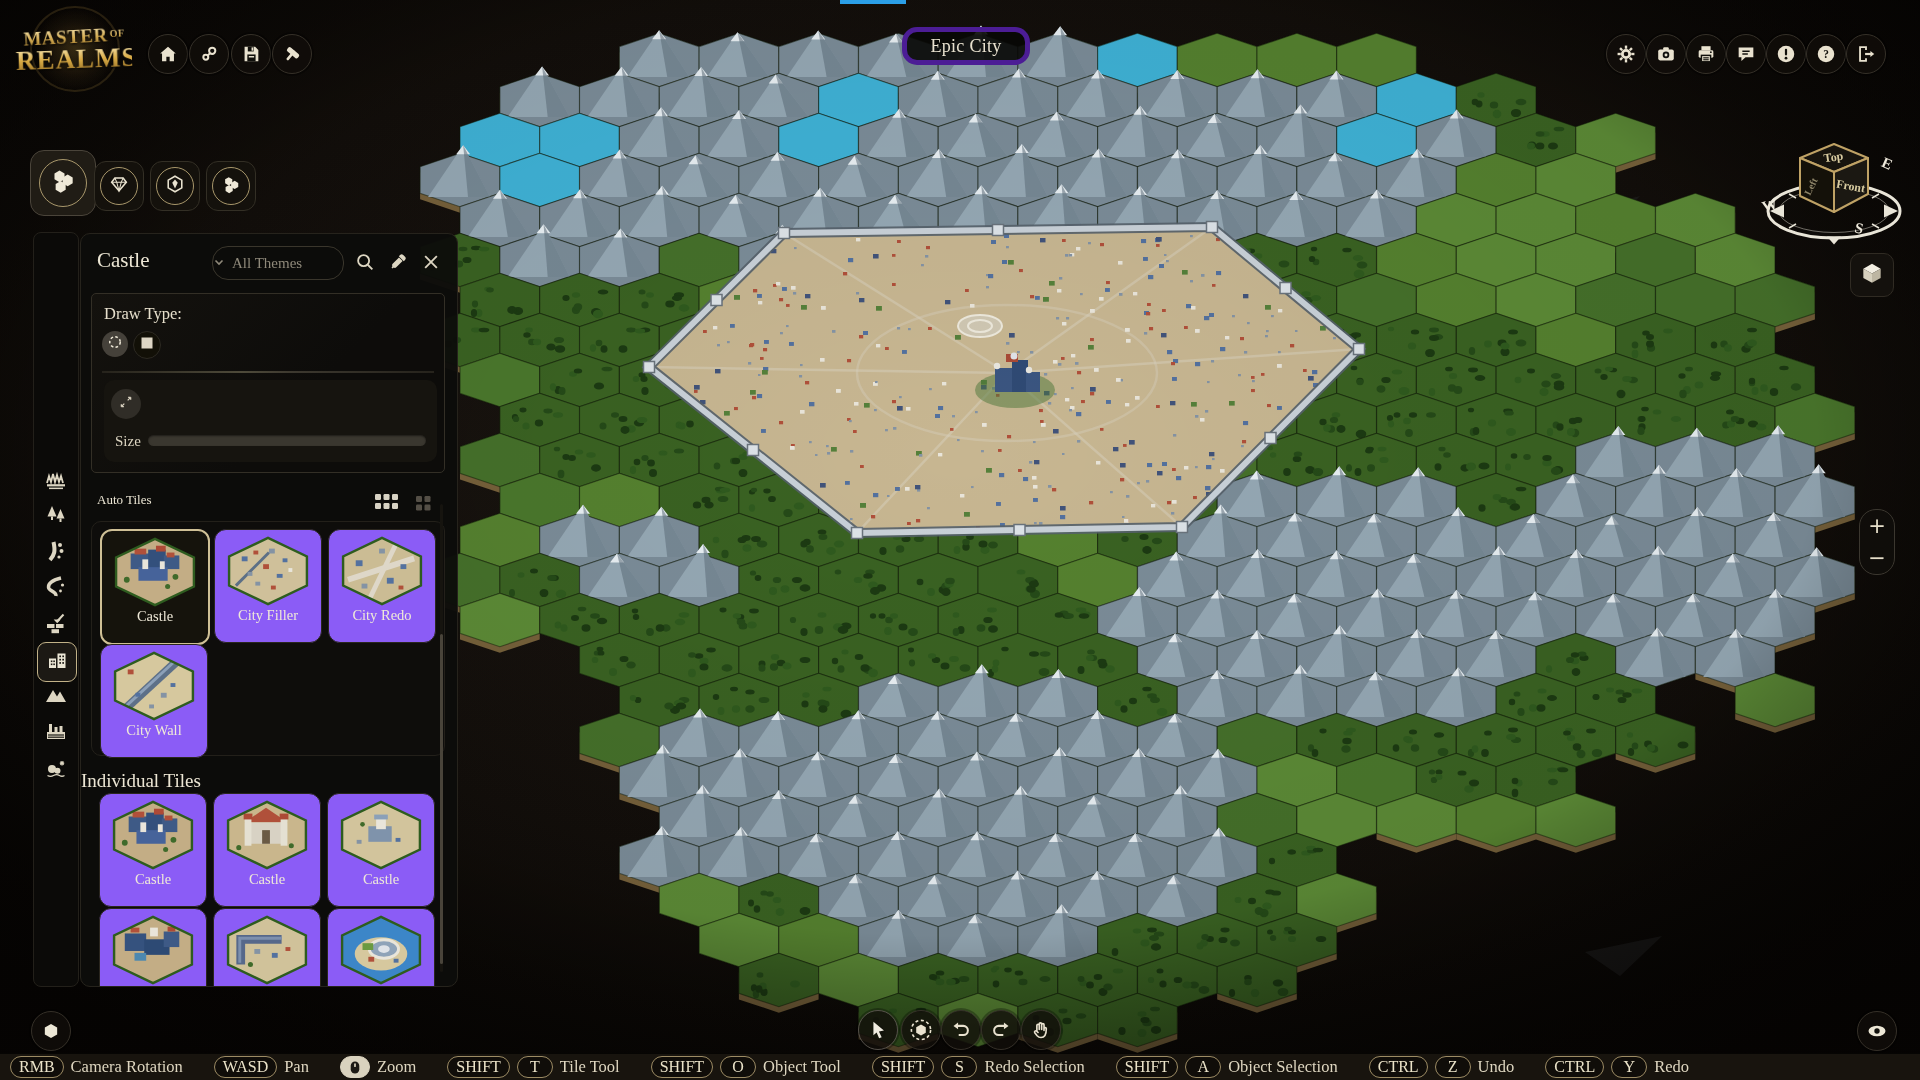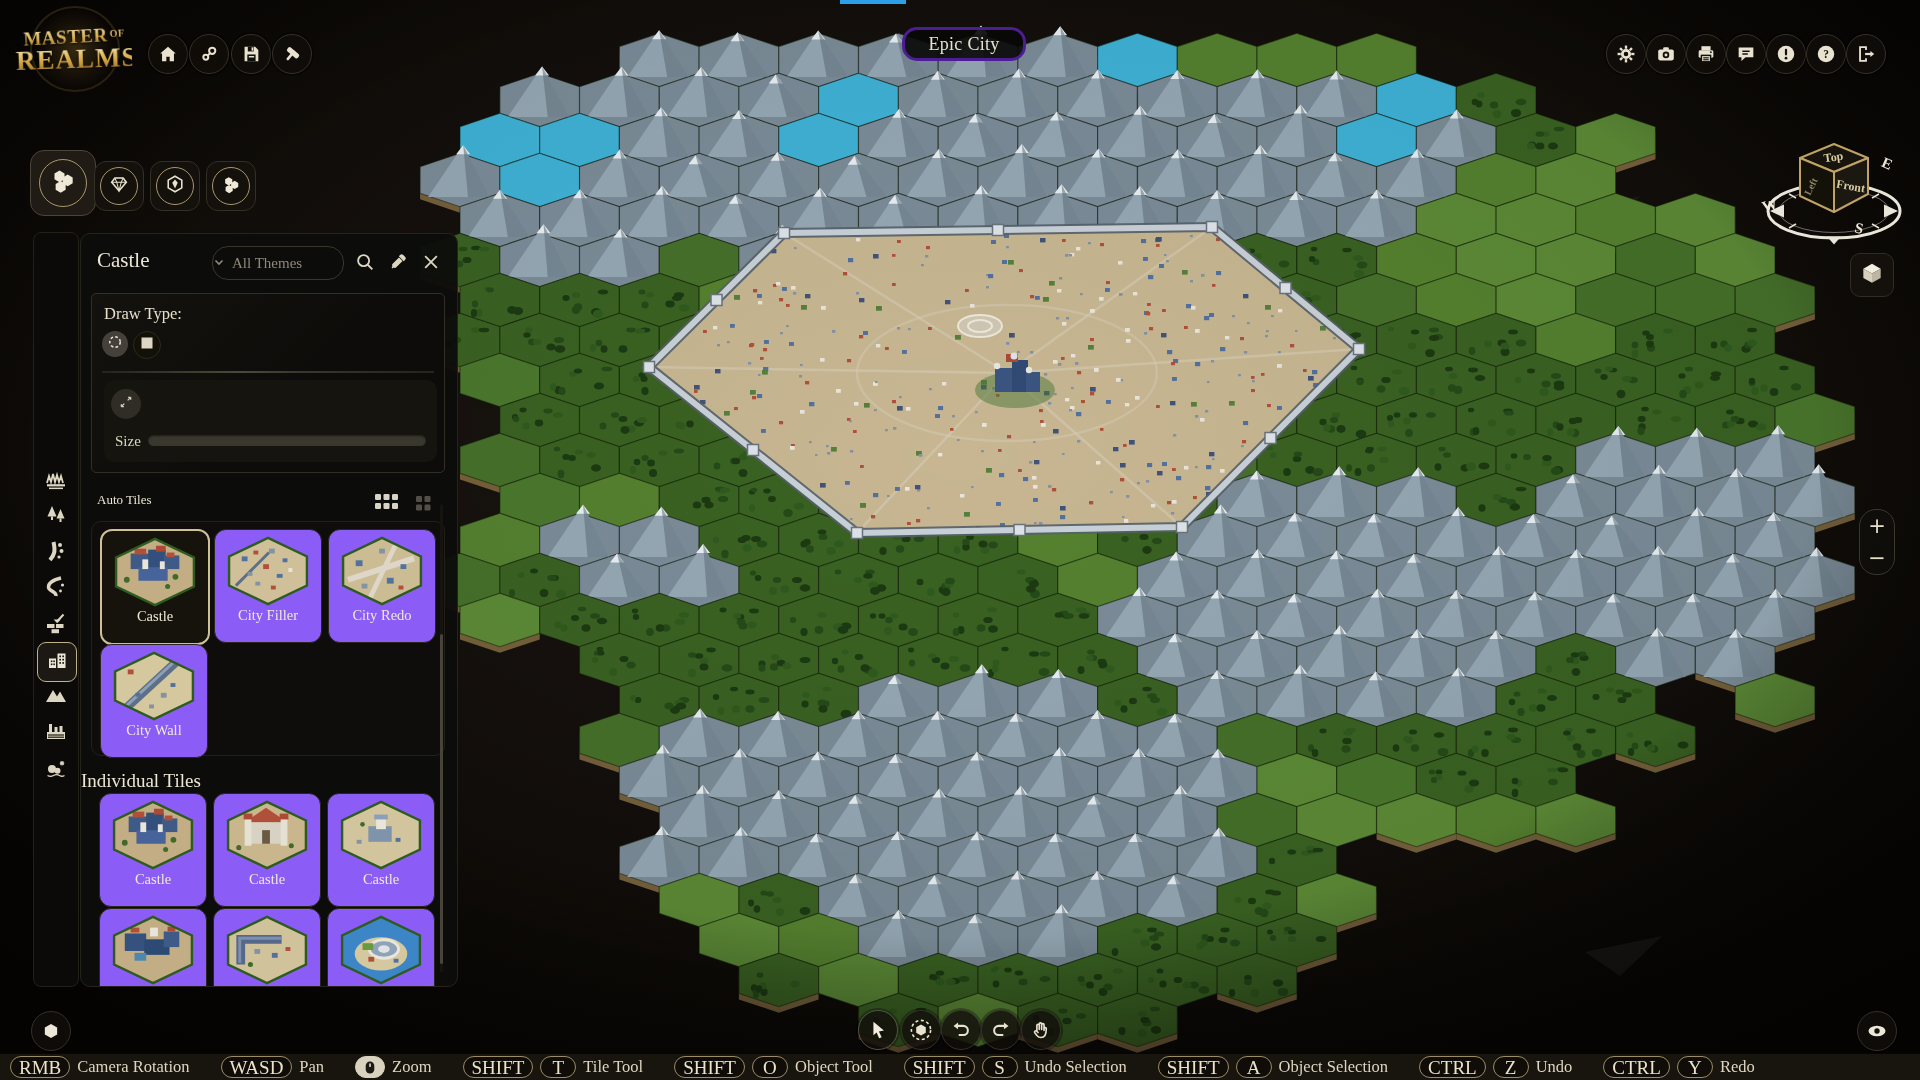--- a/index.html
+++ b/index.html
@@ -1,21 +1,21 @@
 <!DOCTYPE html>
 <html><head>
 <meta charset="utf-8">
 <style>
   html,body{margin:0;padding:0;width:1920px;height:1080px;overflow:hidden;background:#070503;
     font-family:"Liberation Serif","DejaVu Serif",serif;-webkit-font-smoothing:antialiased;}
   #map-wrap{position:absolute;inset:0;}
   
   .top-indicator{position:absolute;left:840px;top:0;width:66px;height:4px;background:#2b9fe8;}
   .map-title{position:absolute;left:902px;top:27px;width:118px;height:28px;border-radius:15px;
-    background:rgba(8,8,6,.9);border:3px solid #4c1d95;color:#e8e1cf;font-size:18px;
+    background:rgba(8,8,6,.9);border:5px solid #4c1d95;color:#e8e1cf;font-size:18px;
     display:flex;align-items:center;justify-content:center;letter-spacing:.3px;}
   
   .logo{position:absolute;left:16px;top:4px;width:116px;height:86px;text-align:center;}
   .logo:before{content:"";position:absolute;left:14px;top:2px;width:86px;height:82px;border-radius:50%;
     background:radial-gradient(circle at 50% 50%, rgba(122,96,40,.40), rgba(70,52,22,.22) 46%, transparent 72%);
     border:2px solid rgba(140,110,52,.25);}
   .logo-master{position:relative;font-weight:bold;font-size:19px;letter-spacing:.5px;margin-top:22px;
     background:linear-gradient(180deg,#f8e9b8,#d2a94e 55%,#96702a);-webkit-background-clip:text;background-clip:text;color:transparent;
     filter:drop-shadow(0 1px 1px rgba(0,0,0,.8));transform:rotate(-3deg);}
   .logo-of{font-size:10px;vertical-align:4px;margin-left:2px;}
@@ -76,21 +76,21 @@
     border:1px solid #302b23;display:flex;align-items:center;justify-content:center;cursor:pointer;}
   .zoompill{position:absolute;left:1859px;top:509px;width:34px;height:64px;border-radius:17px;
     background:rgba(16,14,11,.85);border:1px solid #3b372f;display:flex;flex-direction:column;}
   .zoompill span{flex:1;display:flex;align-items:center;justify-content:center;color:#e6dfca;font-size:21px;
     font-family:"DejaVu Sans",sans-serif;cursor:pointer;line-height:1;}
   
   .footer{position:absolute;left:0;bottom:0;width:1920px;height:27px;background:#18140e;border-top:1px solid #060503;
     display:flex;align-items:center;gap:31px;padding-left:10px;box-sizing:border-box;color:#ded6c0;font-size:16.5px;}
   .hk{display:flex;align-items:center;gap:7px;white-space:nowrap;}
   .key{display:inline-flex;align-items:center;justify-content:center;min-width:18px;height:20px;padding:0 8px;
-    border:1px solid #9c8b64;border-radius:11px;background:rgba(8,6,4,.5);color:#ebe3c9;font-size:19px;line-height:1;}
+    border:1px solid #9c8b64;border-radius:11px;background:rgba(8,6,4,.5);color:#ebe3c9;font-size:16px;line-height:1;}
   .key.mouse{background:#d9d2be;border-color:#d9d2be;padding:0 5px;}
 </style>
 </head>
 <body>
 
 <div id="map-wrap"><svg width="1920" height="1080" viewBox="0 0 1920 1080">
       <defs>
    <radialGradient id="bgg" cx="50%" cy="40%" r="70%">
           <stop offset="0%" stop-color="#1d1712"></stop>
           <stop offset="60%" stop-color="#120e0a"></stop>
@@ -2783,21 +2783,21 @@
     <span>Tile Tool</span>
   </div>
   <div class="hk">
     <span class="key">SHIFT</span>
     <span class="key">O</span>
     <span>Object Tool</span>
   </div>
   <div class="hk">
     <span class="key">SHIFT</span>
     <span class="key">S</span>
-    <span>Undo Selection</span>
+    <span>Redo Selection</span>
   </div>
   <div class="hk">
     <span class="key">SHIFT</span>
     <span class="key">A</span>
     <span>Object Selection</span>
   </div>
   <div class="hk">
     <span class="key">CTRL</span>
     <span class="key">Z</span>
     <span>Undo</span>

